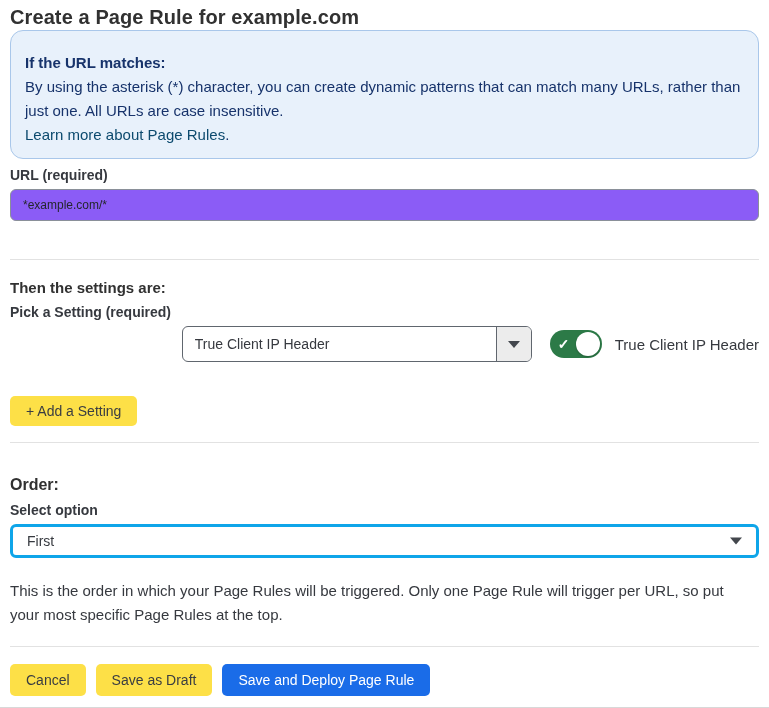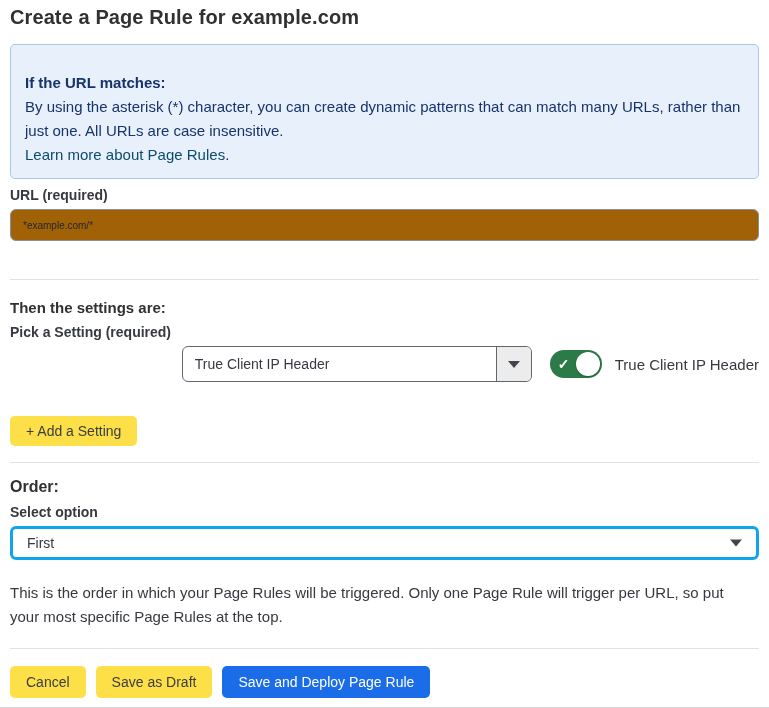--- a/index.html
+++ b/index.html
@@ -16,25 +16,25 @@
   .page-title {
     font-size: 20px;
     font-weight: 700;
     color: #313131;
     letter-spacing: 0.1px;
     margin-top: 1px;
   }
 
   
   .info-box {
-    margin-top: 15px;
+    margin-top: 1px;
     background: #e8f1fb;
     border: 1px solid #a9c7ea;
-    border-radius: 5px;
-    padding: 26px 14px 11px 14px;
+    border-radius: 13px;
+    padding: 20px 14px 11px 14px;
     color: #17336b;
     font-size: 15px;
     line-height: 24px;
   }
   .info-box .info-heading { font-weight: 700; }
   .info-box a.info-link {
     color: #0c4a6e;
     cursor: pointer;
   }
 
@@ -43,43 +43,43 @@
     color: #36393f;
     margin-top: 8px;
     font-weight: bold;
   }
 
   .url-input {
     display: block;
     width: 100%;
     height: 32px;
     margin-top: 6px;
-    background: #a16207;
+    background: #8b5cf6;
     border: 1px solid #8a9099;
     border-radius: 6px;
     padding: 0 12px;
     font-family: "Liberation Sans", sans-serif;
-    font-size: 10px;
+    font-size: 12px;
     color: #24272c;
     outline: none;
   }
 
   .divider {
     border: none;
     border-top: 1px solid #e2e2e2;
     margin-top: 38px;
   }
 
   .section-heading {
     font-size: 15px;
     font-weight: 700;
     color: #313131;
     margin-top: 19px;
   }
-  .section-heading.order { font-size: 16px; margin-top: 15px; }
+  .section-heading.order { font-size: 16px; margin-top: 33px; }
 
   
   .picker-row {
     display: flex;
     align-items: center;
     margin-top: 6px;
     justify-content: flex-end;
   }
   .custom-select {
     display: flex;

